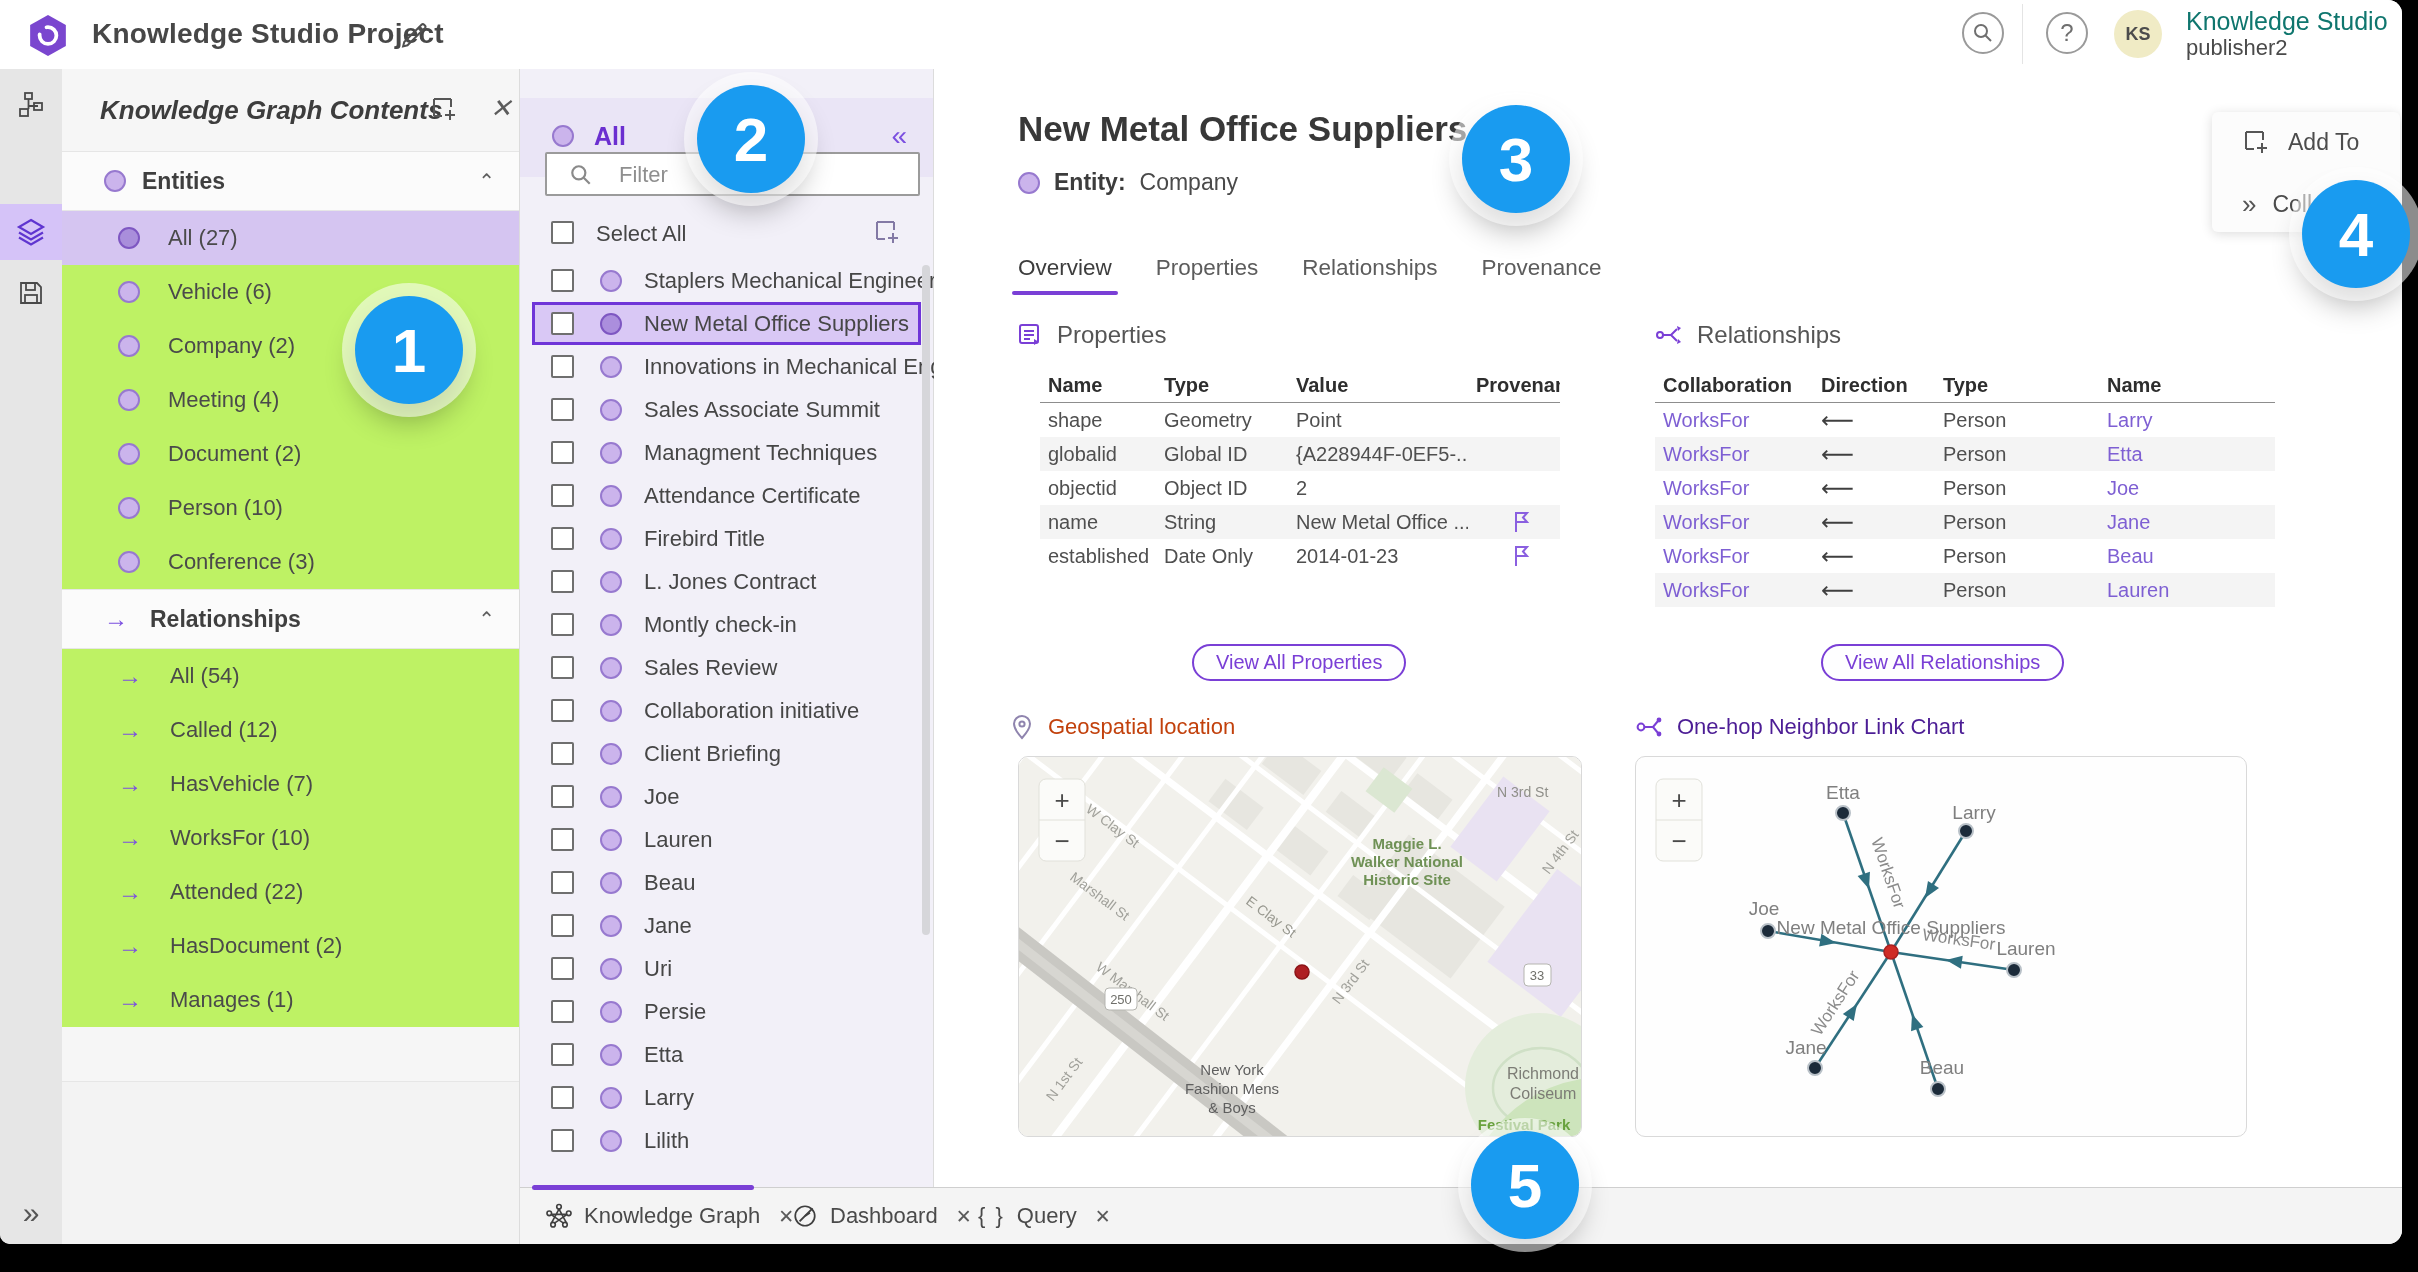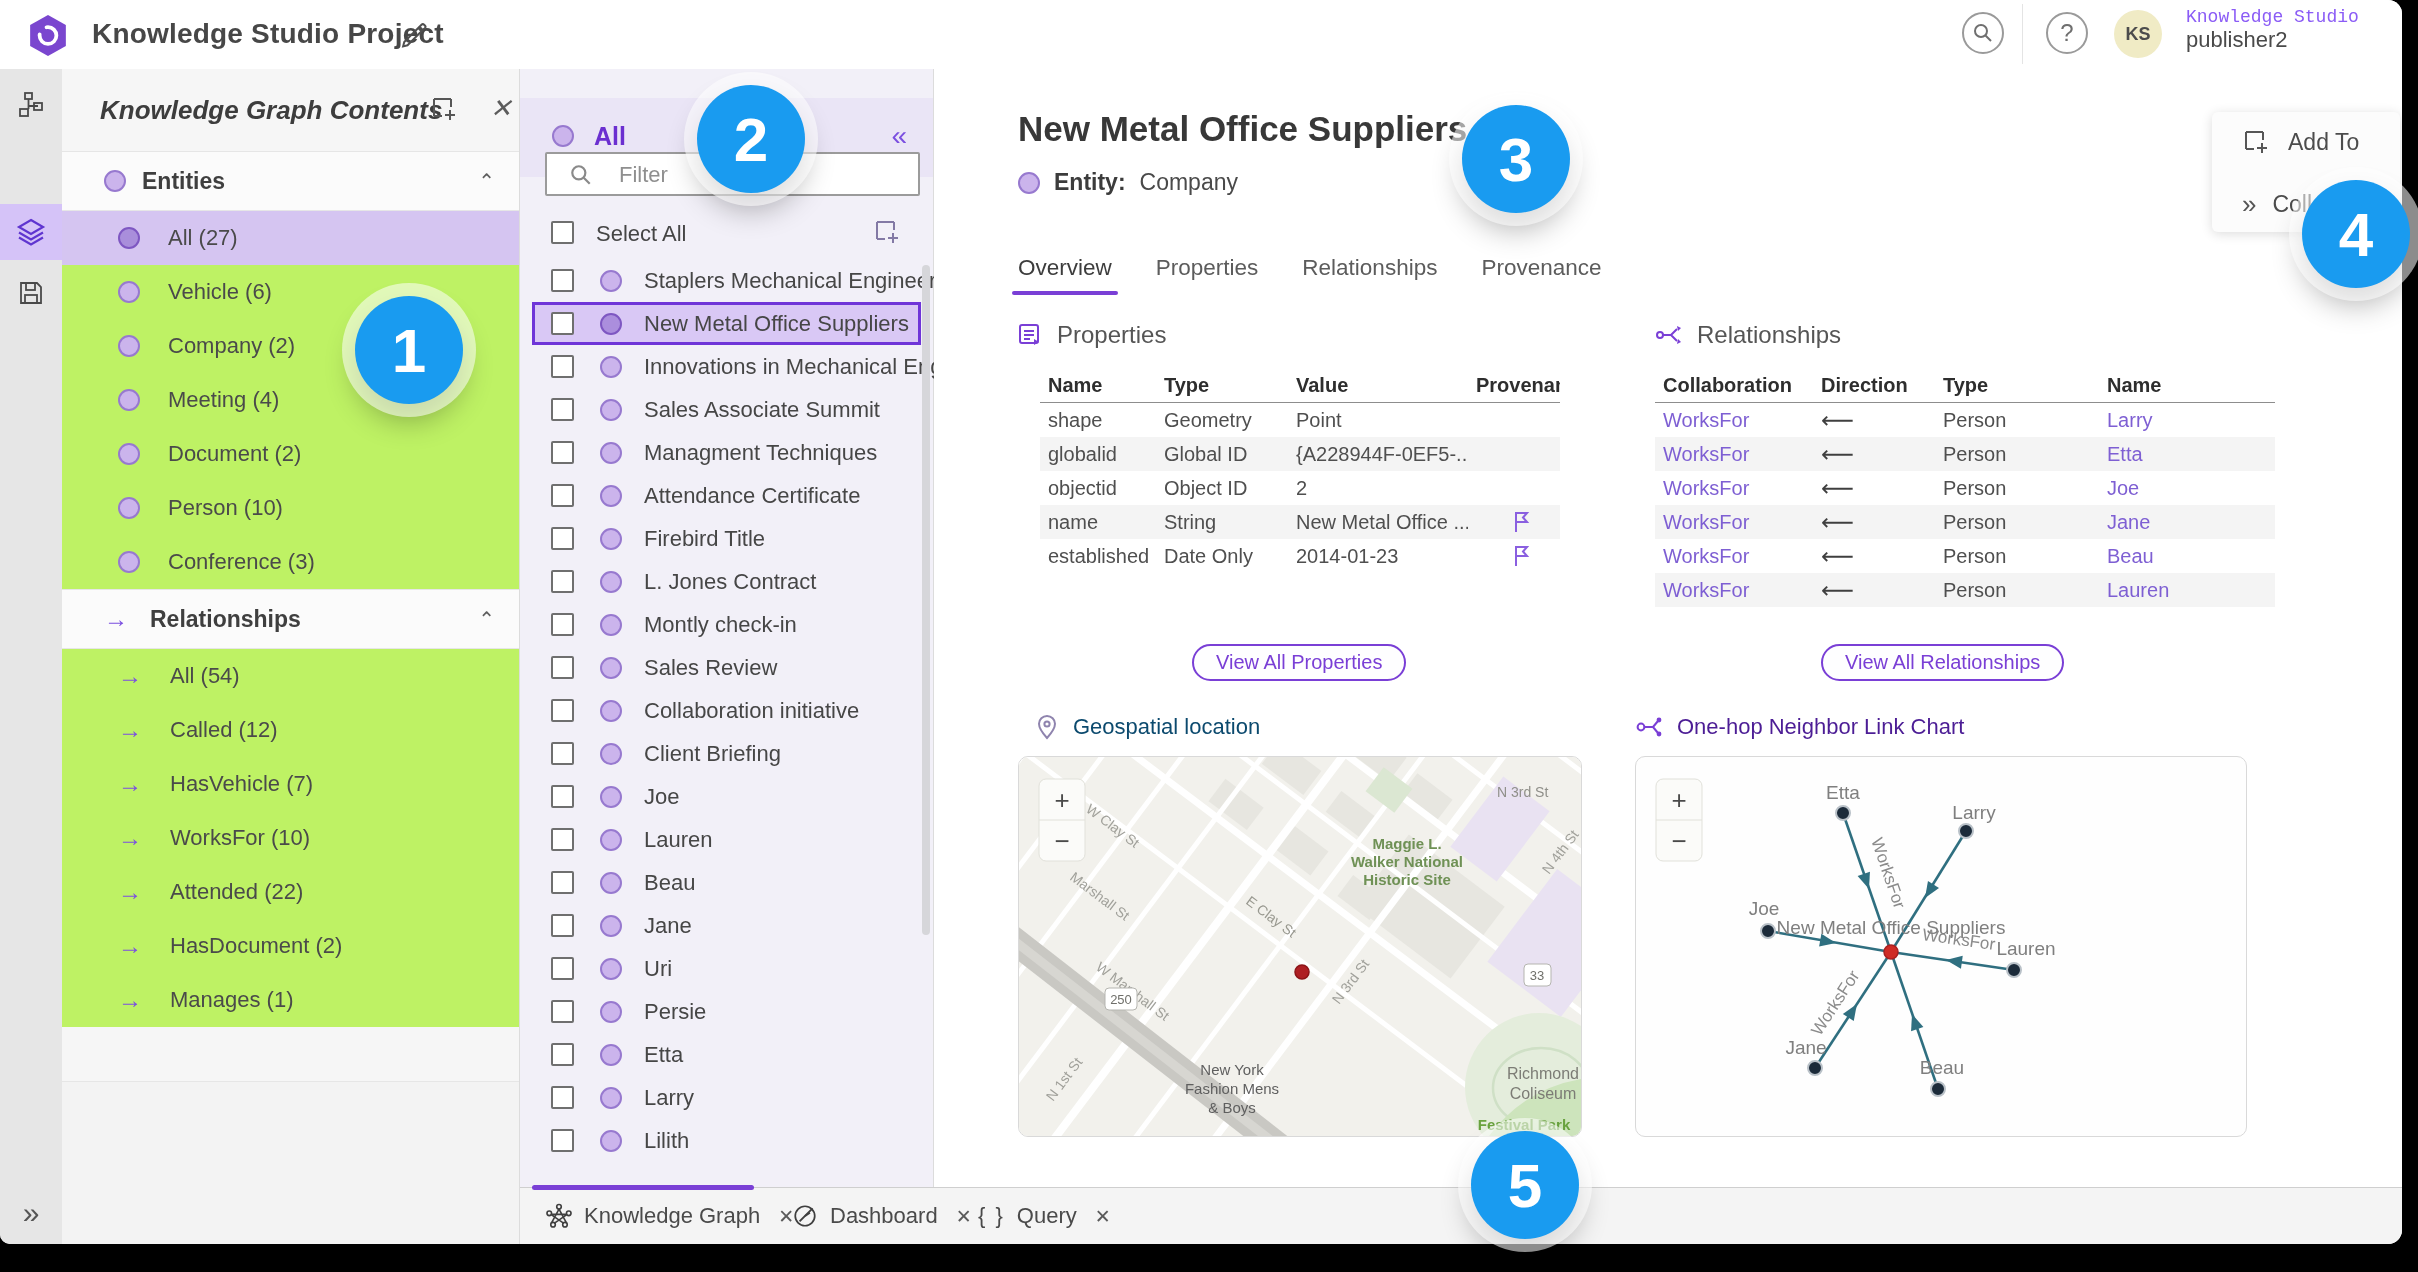--- a/index.html
+++ b/index.html
@@ -11,21 +11,21 @@
   .topbar{position:absolute;left:0;top:0;width:100%;height:69px;background:#fff;border-bottom:1px solid #dcdcdc;}
   .logo{position:absolute;left:27px;top:14px;}
   .apptitle{position:absolute;left:92px;top:18px;font-size:28px;font-weight:600;color:#474747;letter-spacing:.2px;}
   .pencil{position:absolute;left:398px;top:18px;}
   .circbtn{position:absolute;top:12px;width:42px;height:42px;border:2px solid #9a9a9a;border-radius:50%;
            display:flex;align-items:center;justify-content:center;color:#6f6f6f;background:#fff;box-sizing:border-box;}
   .tb-divider{position:absolute;left:2022px;top:4px;width:1px;height:60px;background:#e4e4e4;}
   .avatar{position:absolute;left:2114px;top:10px;width:48px;height:48px;border-radius:50%;background:#f0ebc5;
           display:flex;align-items:center;justify-content:center;font-size:18px;font-weight:bold;color:#4c4c4c;}
   .username{position:absolute;left:2186px;top:8px;line-height:1.1;}
-  .username .l1{font-size:18px;color:#8b5cf6;font-family:Liberation Mono, monospace;}
+  .username .l1{font-size:25px;color:#0f766e;}
   .username .l2{font-size:22px;color:#4a4a4a;}
   
   .rail{position:absolute;left:0;top:69px;width:62px;height:1175px;background:#e6e6e6;border-right:1px solid #d4d4d4;}
   .rail .ricon{position:absolute;left:0;width:62px;height:56px;display:flex;align-items:center;justify-content:center;}
   .rail .sel{background:#d5c3f8;}
   .rail-expand{position:absolute;left:0;bottom:14px;width:62px;text-align:center;font-size:30px;color:#555;}
   
   .contents{position:absolute;left:62px;top:69px;width:458px;height:1175px;background:#f6f6f6;border-right:1px solid #dcdcdc;box-sizing:border-box;}
   .cp-header{position:absolute;left:0;top:0;width:100%;height:82px;font-style:italic;}
   .cp-title{position:absolute;left:38px;top:26px;font-size:26px;font-weight:600;color:#3d3d3d;}
@@ -534,21 +534,21 @@
           <div class="trow">
           <span class="tcell linkcell">WorksFor</span>
           <span class="tcell dircell">⟵</span>
           <span class="tcell">Person</span>
           <span class="tcell linkcell">Lauren</span>
         </div>
         </div>
     </div>
     <div class="viewall" style="left:887px;top:575px;">View All Relationships</div>
 
-    <div class="secthead" style="left:101px;top:645px;font-size:22px;color:#0c4a6e;justify-content:flex-end;">
+    <div class="secthead" style="left:76px;top:645px;font-size:22px;color:#c2410c;justify-content:flex-end;">
       <svg width="24" height="26" viewBox="0 0 24 26">
           <path d="M12 2 c-4.4 0 -8 3.4 -8 7.8 0 5.5 8 14.2 8 14.2 s8 -8.7 8 -14.2 C20 5.4 16.4 2 12 2 z" fill="none" stroke="#8f84ae" stroke-width="2"></path>
           <circle cx="12" cy="10" r="2.6" fill="none" stroke="#8f84ae" stroke-width="2"></circle>
         </svg>
       <span>Geospatial location</span>
     </div>
     <div class="card mapcard">
       <svg width="562" height="379" viewBox="0 0 562 379">
         <rect width="562" height="379" fill="#f2f1ec"></rect>
 

